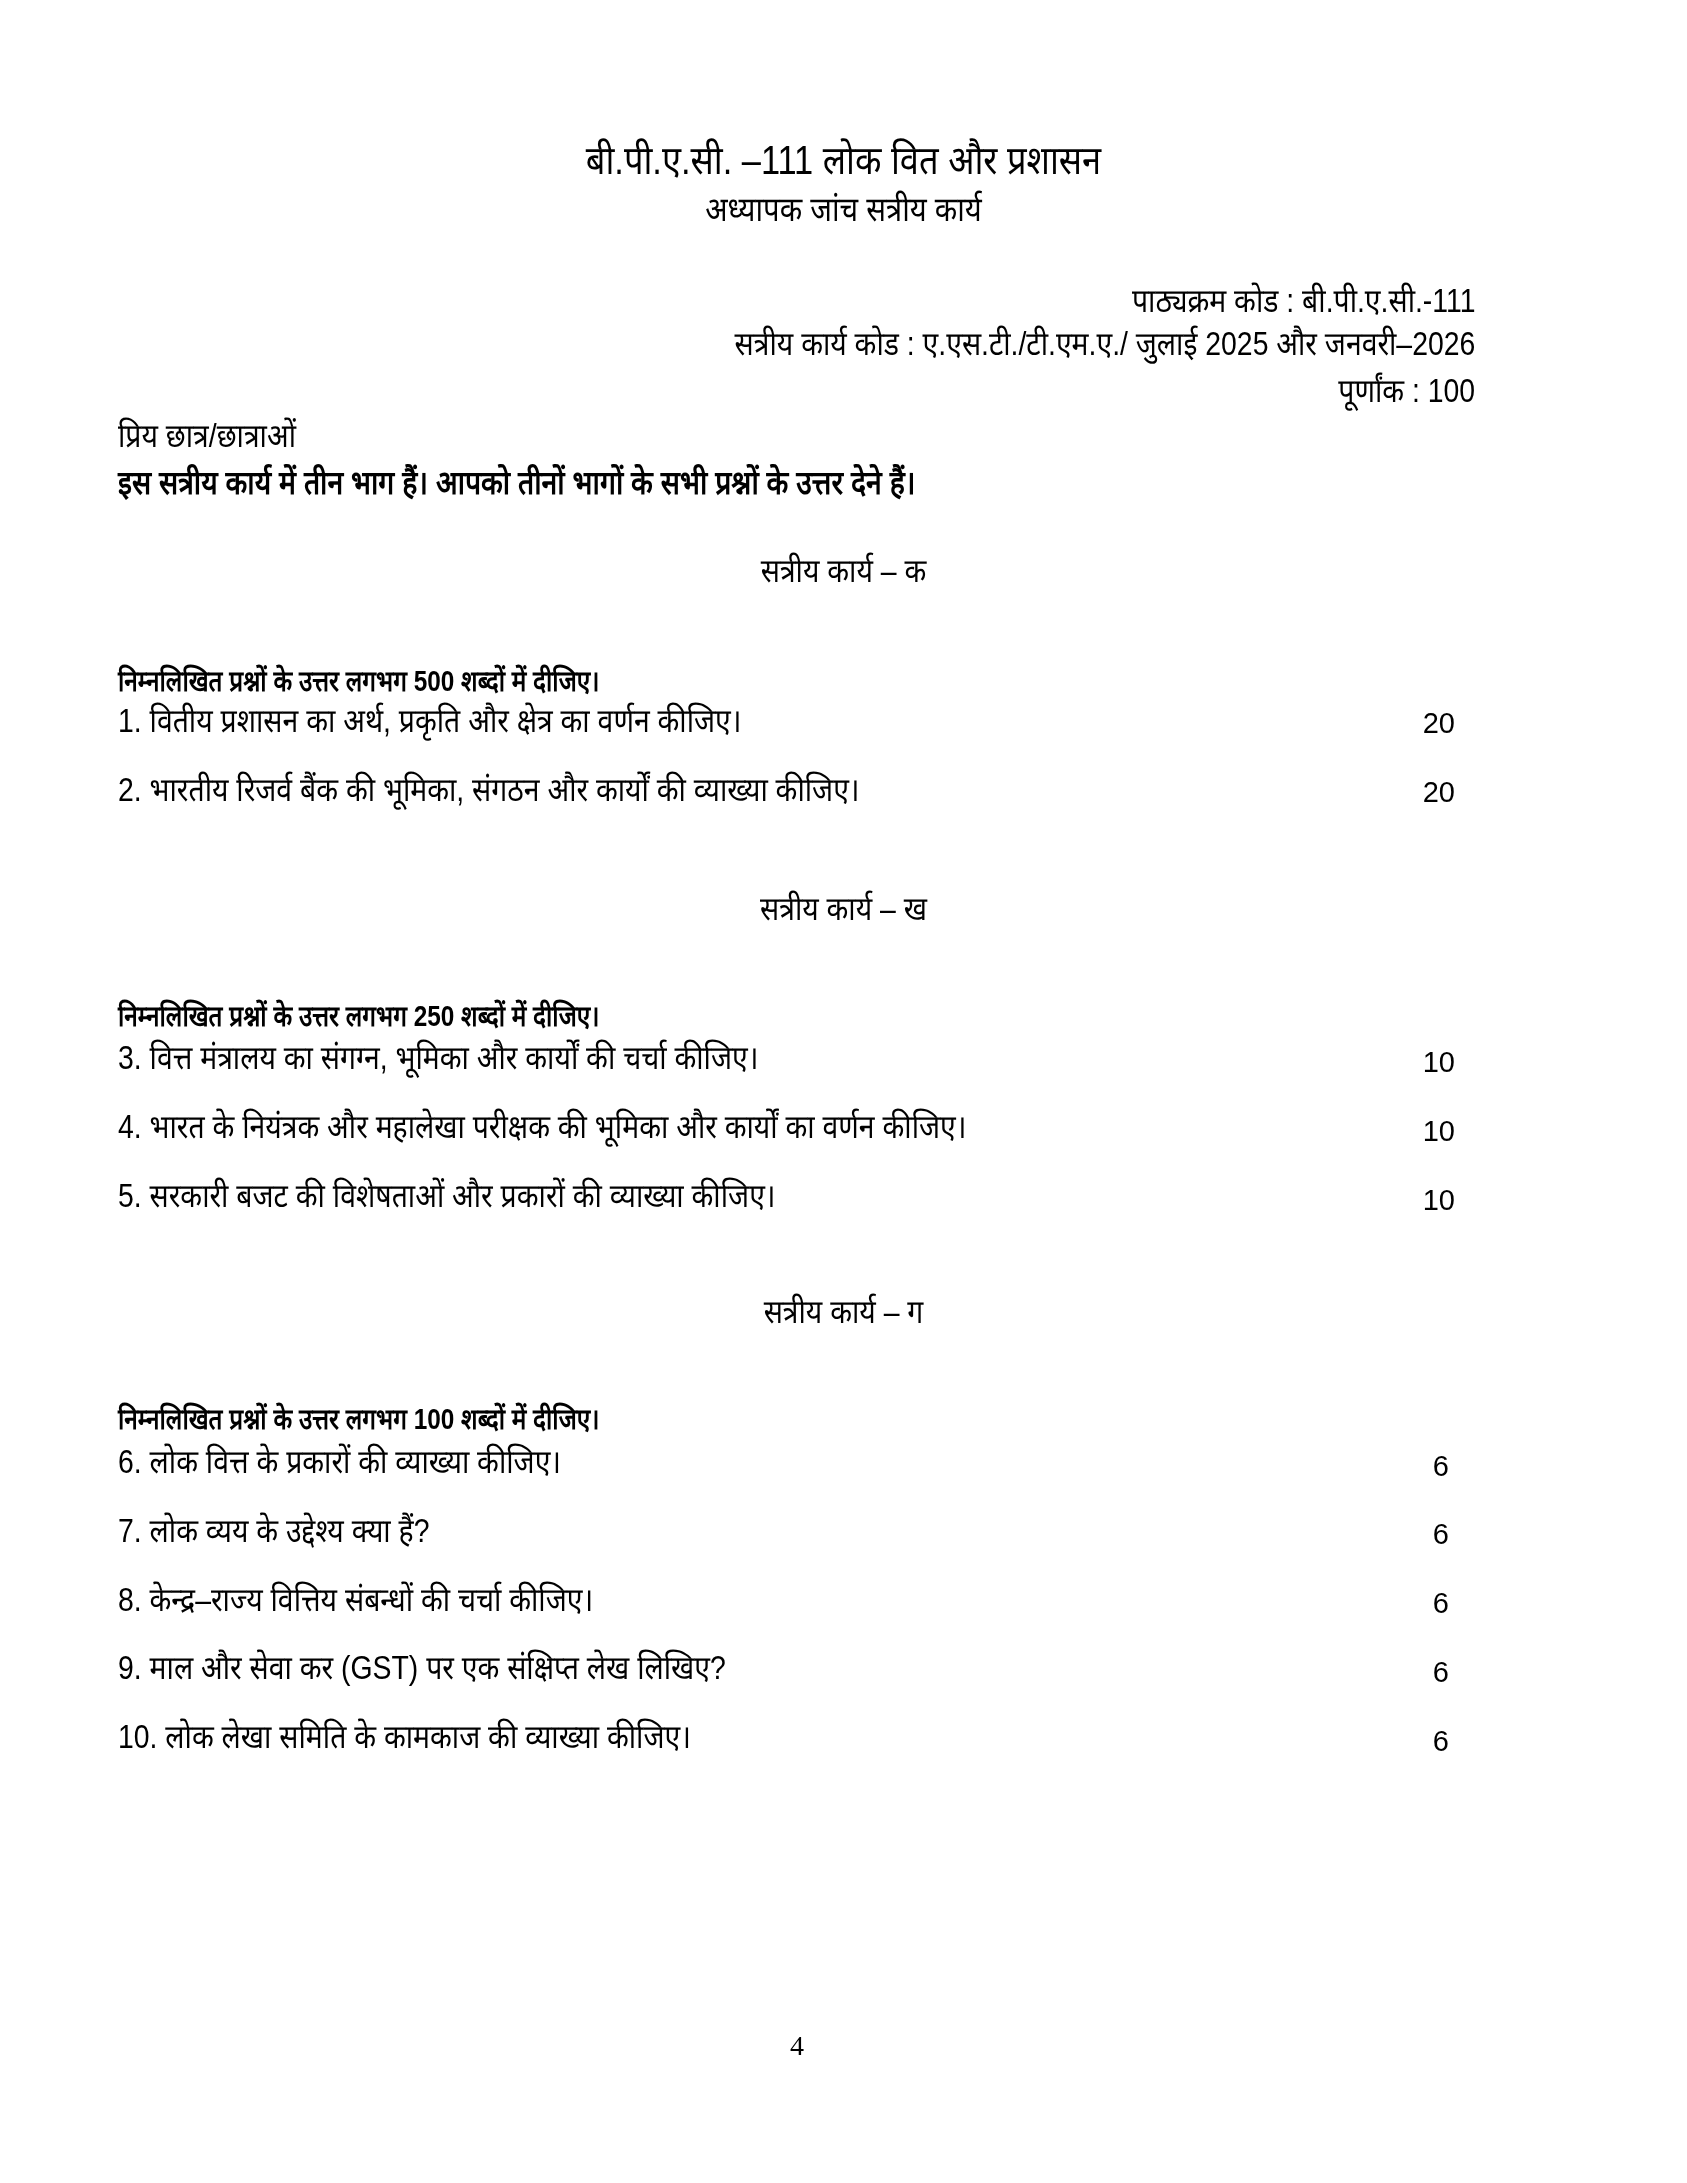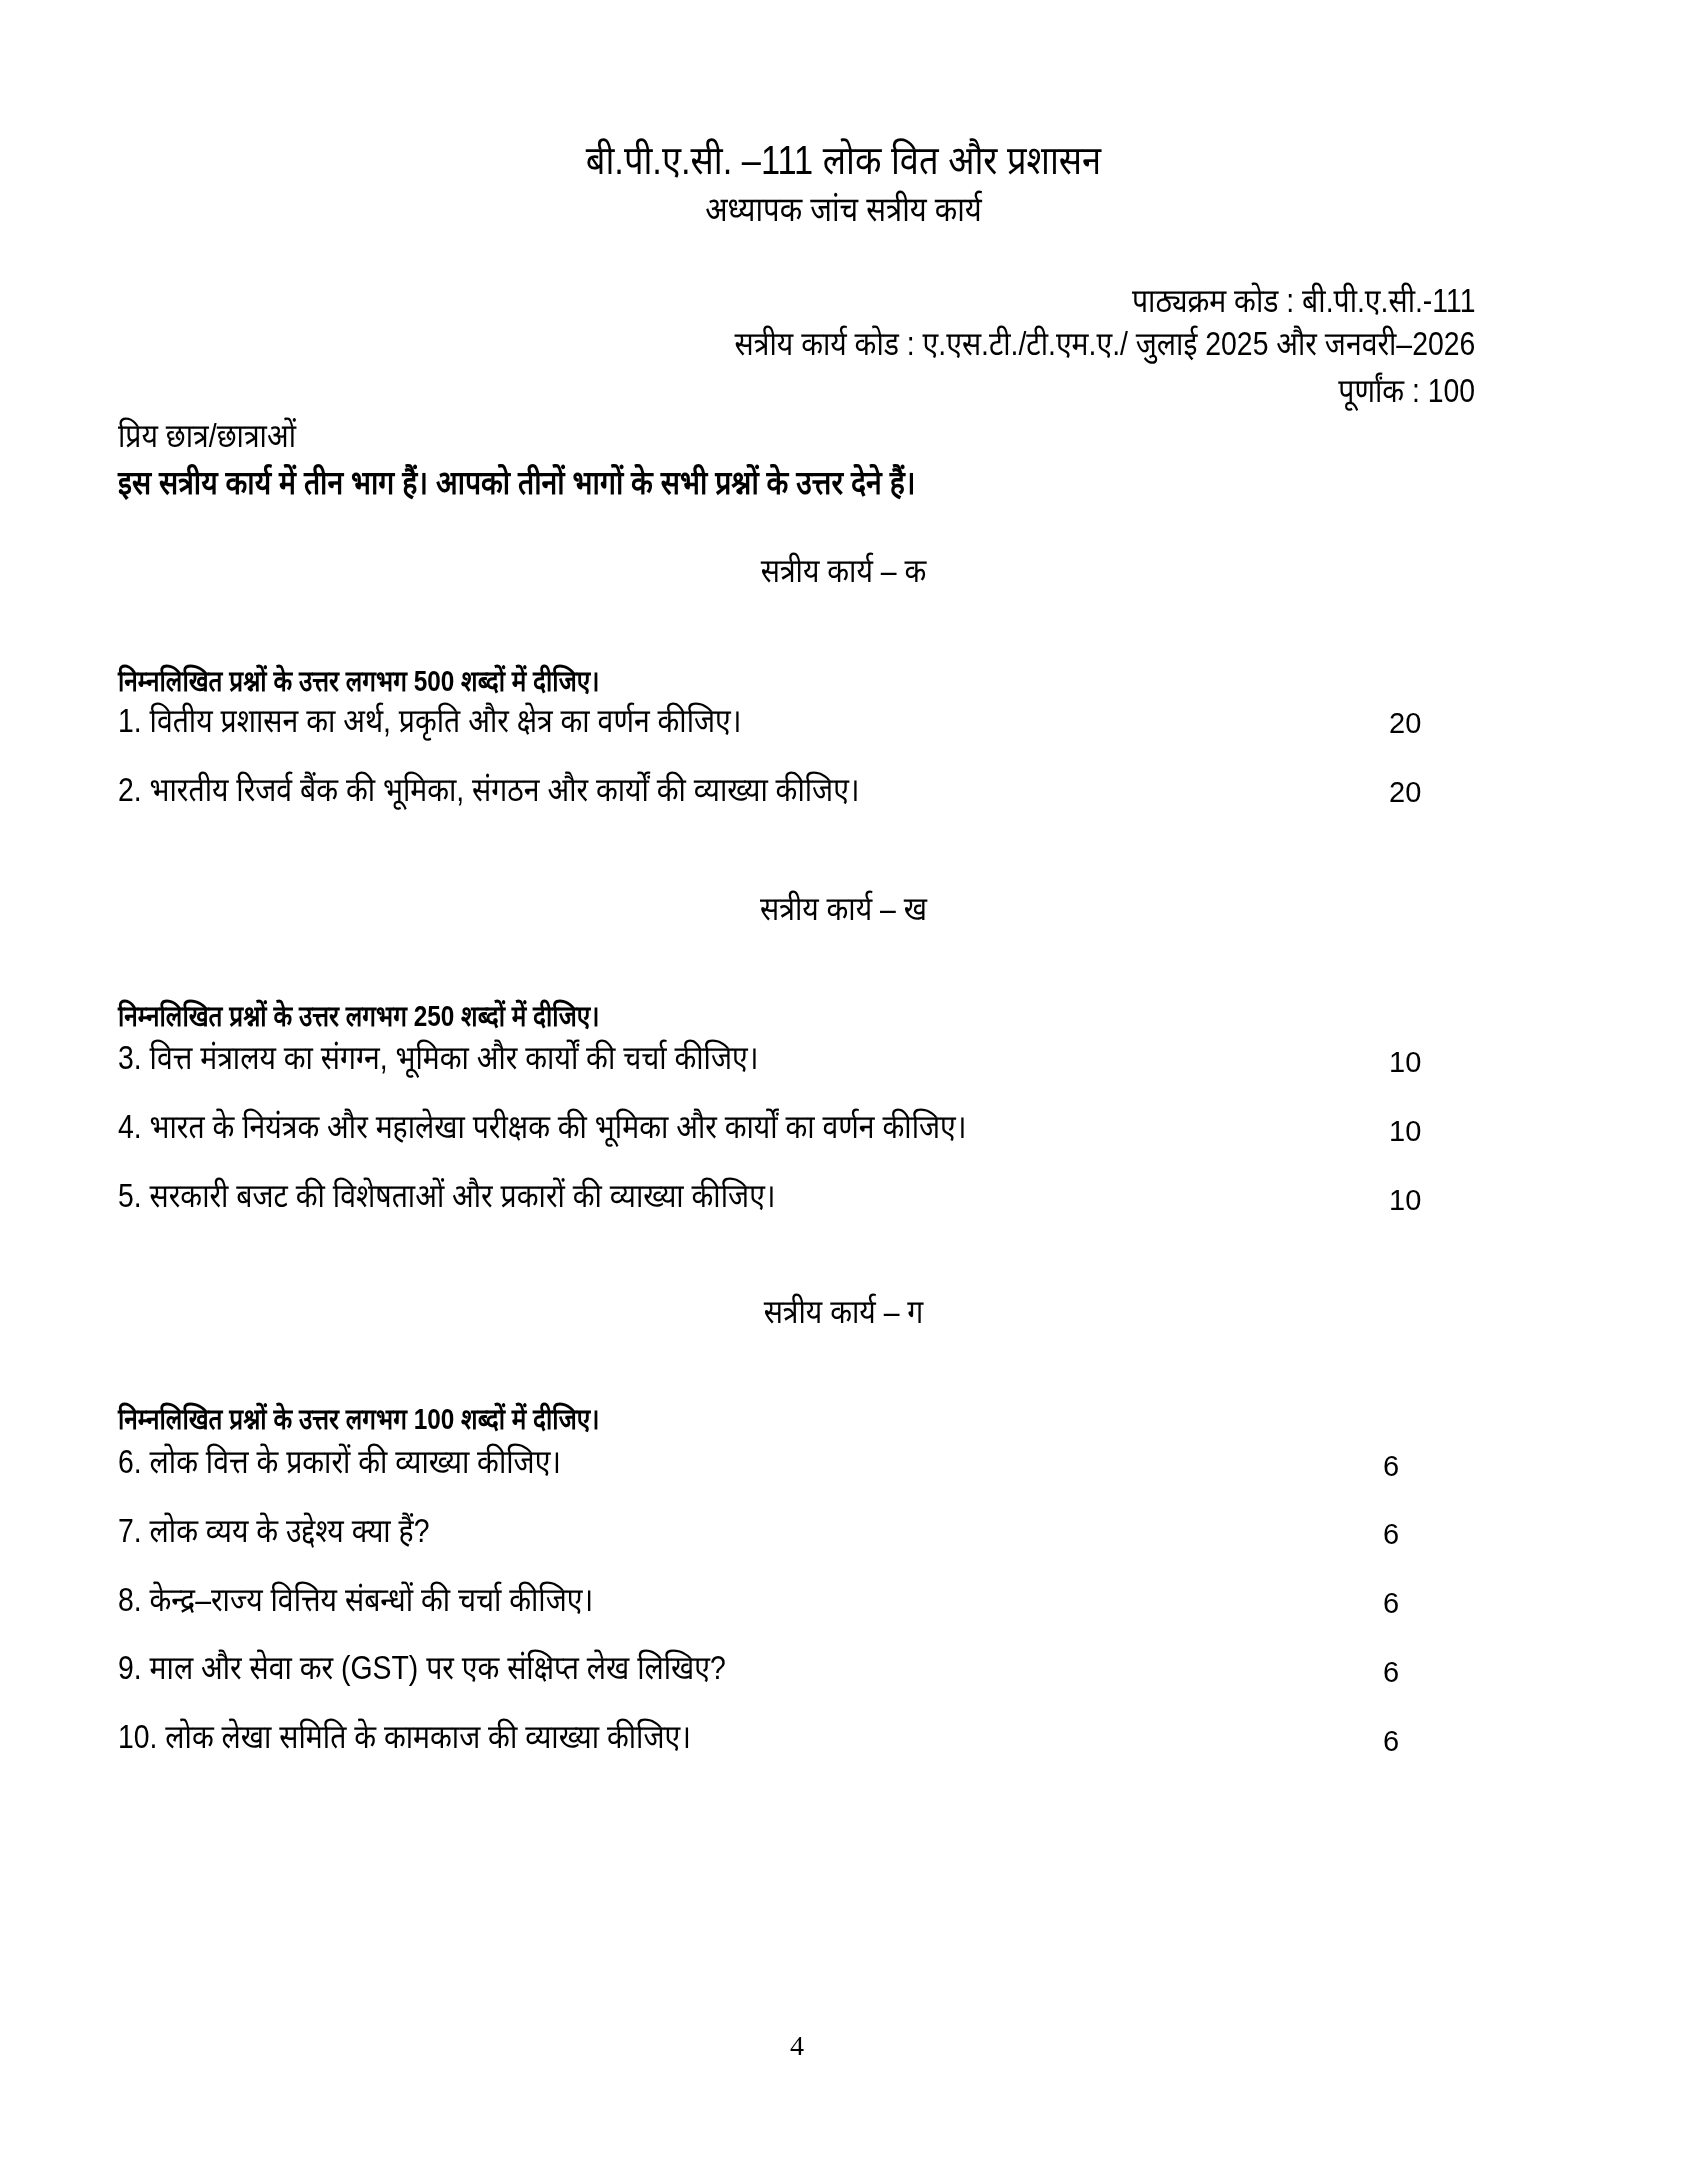--- a/index.html
+++ b/index.html
@@ -67,21 +67,21 @@
   }
   .question {
     left: 118px;
     font-size: 33px;
     transform: scaleX(0.86);
     transform-origin: left center;
   }
   .marks {
     font-size: 29px;
     width: 66px;
-    text-align: left;
+    text-align: right;
   }
   .page-number {
     left: 0; width: 1594px; text-align: center;
     top: 2032px;
     font-family: "Liberation Serif", "DejaVu Serif", serif;
     font-size: 28px;
   }
 </style>
 </head>
 <body>

